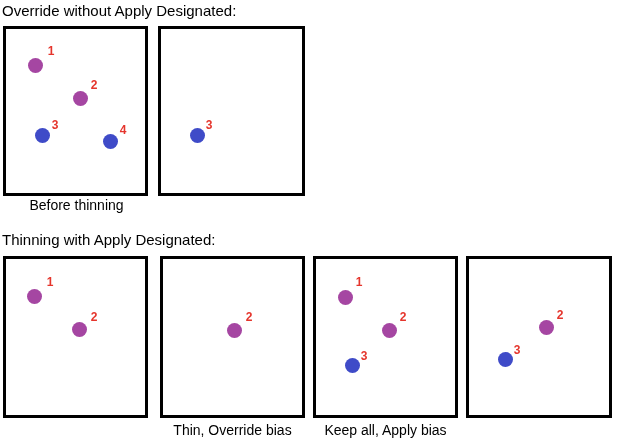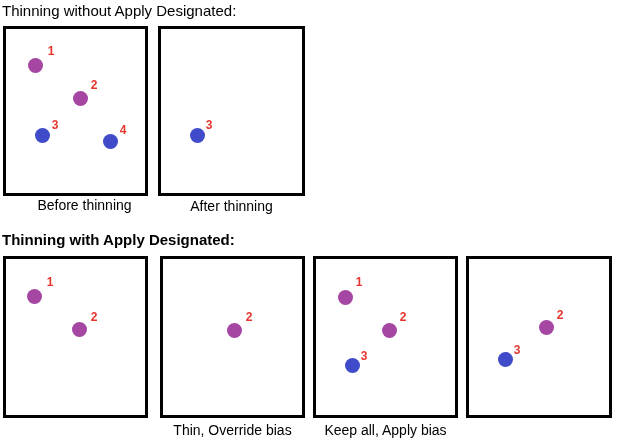--- a/index.html
+++ b/index.html
@@ -47,43 +47,42 @@
     font-size: 12px;
     font-weight: bold;
     line-height: 1;
   }
 </style>
 </head>
 <body>
 
 <div class="canvas">
 
-  <div class="section-title" style="top:2px;">Thinning without Apply Designated:</div>
+  <div class="section-title" style="top:2px;">Override without Apply Designated:</div>
 
   <div class="panel" style="left:3px; top:26px; width:145px; height:170px;">
       <div class="dot" style="left: 21.5px; top: 28.5px; background: rgb(165, 70, 162);"></div>
       <span class="dot-label" style="left: 45px; top: 22px; color: rgb(229, 53, 44);">1</span>
       <div class="dot" style="left: 66.5px; top: 61.5px; background: rgb(165, 70, 162);"></div>
       <span class="dot-label" style="left: 88px; top: 56px; color: rgb(229, 53, 44);">2</span>
       <div class="dot" style="left: 28.5px; top: 98.5px; background: rgb(63, 75, 200);"></div>
       <span class="dot-label" style="left: 49px; top: 96px; color: rgb(229, 53, 44);">3</span>
       <div class="dot" style="left: 96.5px; top: 104.5px; background: rgb(63, 75, 200);"></div>
       <span class="dot-label" style="left: 117px; top: 101px; color: rgb(229, 53, 44);">4</span>
     </div>
 
   <div class="panel" style="left:158px; top:26px; width:147px; height:170px;">
       <div class="dot" style="left: 28.5px; top: 98.5px; background: rgb(63, 75, 200);"></div>
       <span class="dot-label" style="left: 48px; top: 96px; color: rgb(229, 53, 44);">3</span>
     </div>
 
-  <div class="caption" style="left:12px; top:197px; width:145px;text-align:center;">Before thinning</div>
+  <div class="caption" style="left:4px; top:197px; width:145px;text-align:center;">Before thinning</div>
 
-  <div class="caption" style="left:158px; top:198px; width:147px;">After thinning</div>
 
-  <div class="section-title" style="top:231px;font-weight:bold;">Thinning with Apply Designated:</div>
+  <div class="section-title" style="top:231px;">Thinning with Apply Designated:</div>
 
   <div class="panel" style="left:3px; top:256px; width:145px; height:162px;">
       <div class="dot" style="left: 20.5px; top: 29.5px; background: rgb(165, 70, 162);"></div>
       <span class="dot-label" style="left: 44px; top: 23px; color: rgb(229, 53, 44);">1</span>
       <div class="dot" style="left: 65.5px; top: 62.5px; background: rgb(165, 70, 162);"></div>
       <span class="dot-label" style="left: 88px; top: 58px; color: rgb(229, 53, 44);">2</span>
     </div>
 
   <div class="panel" style="left:160px; top:256px; width:145px; height:162px;">
       <div class="dot" style="left: 63.5px; top: 63.5px; background: rgb(165, 70, 162);"></div>

